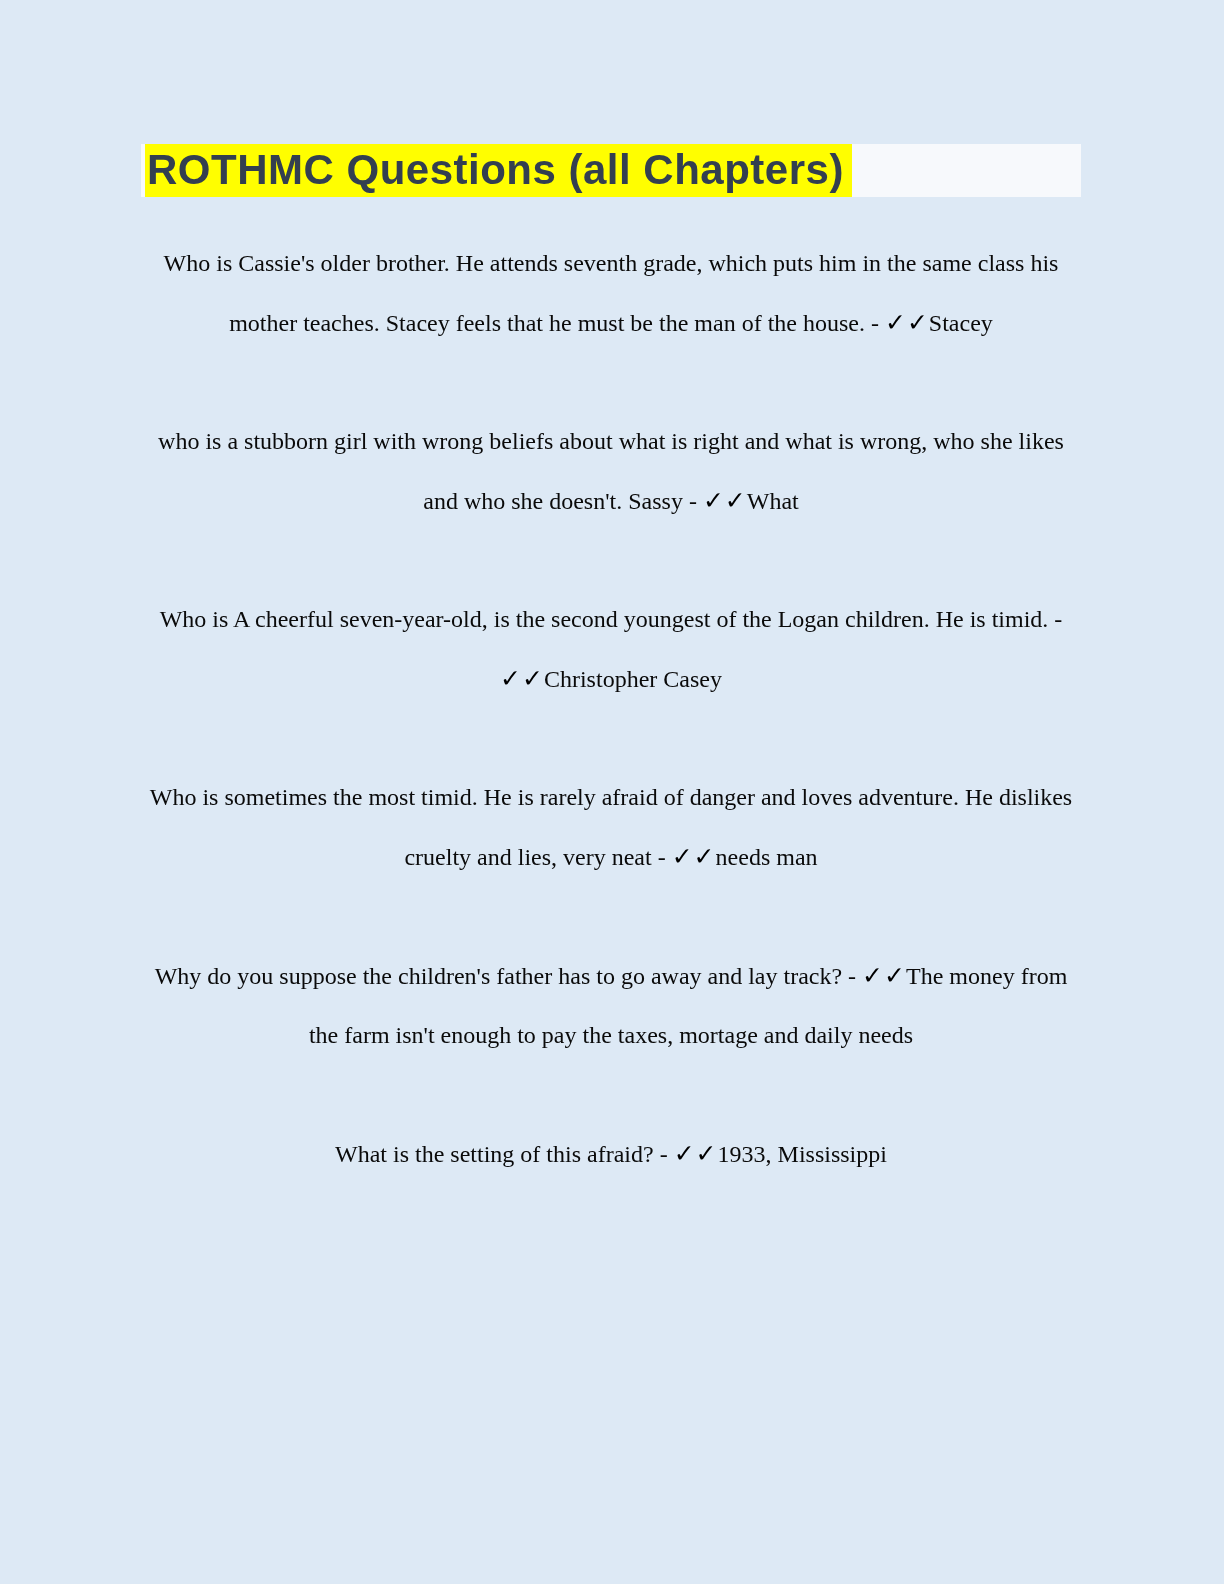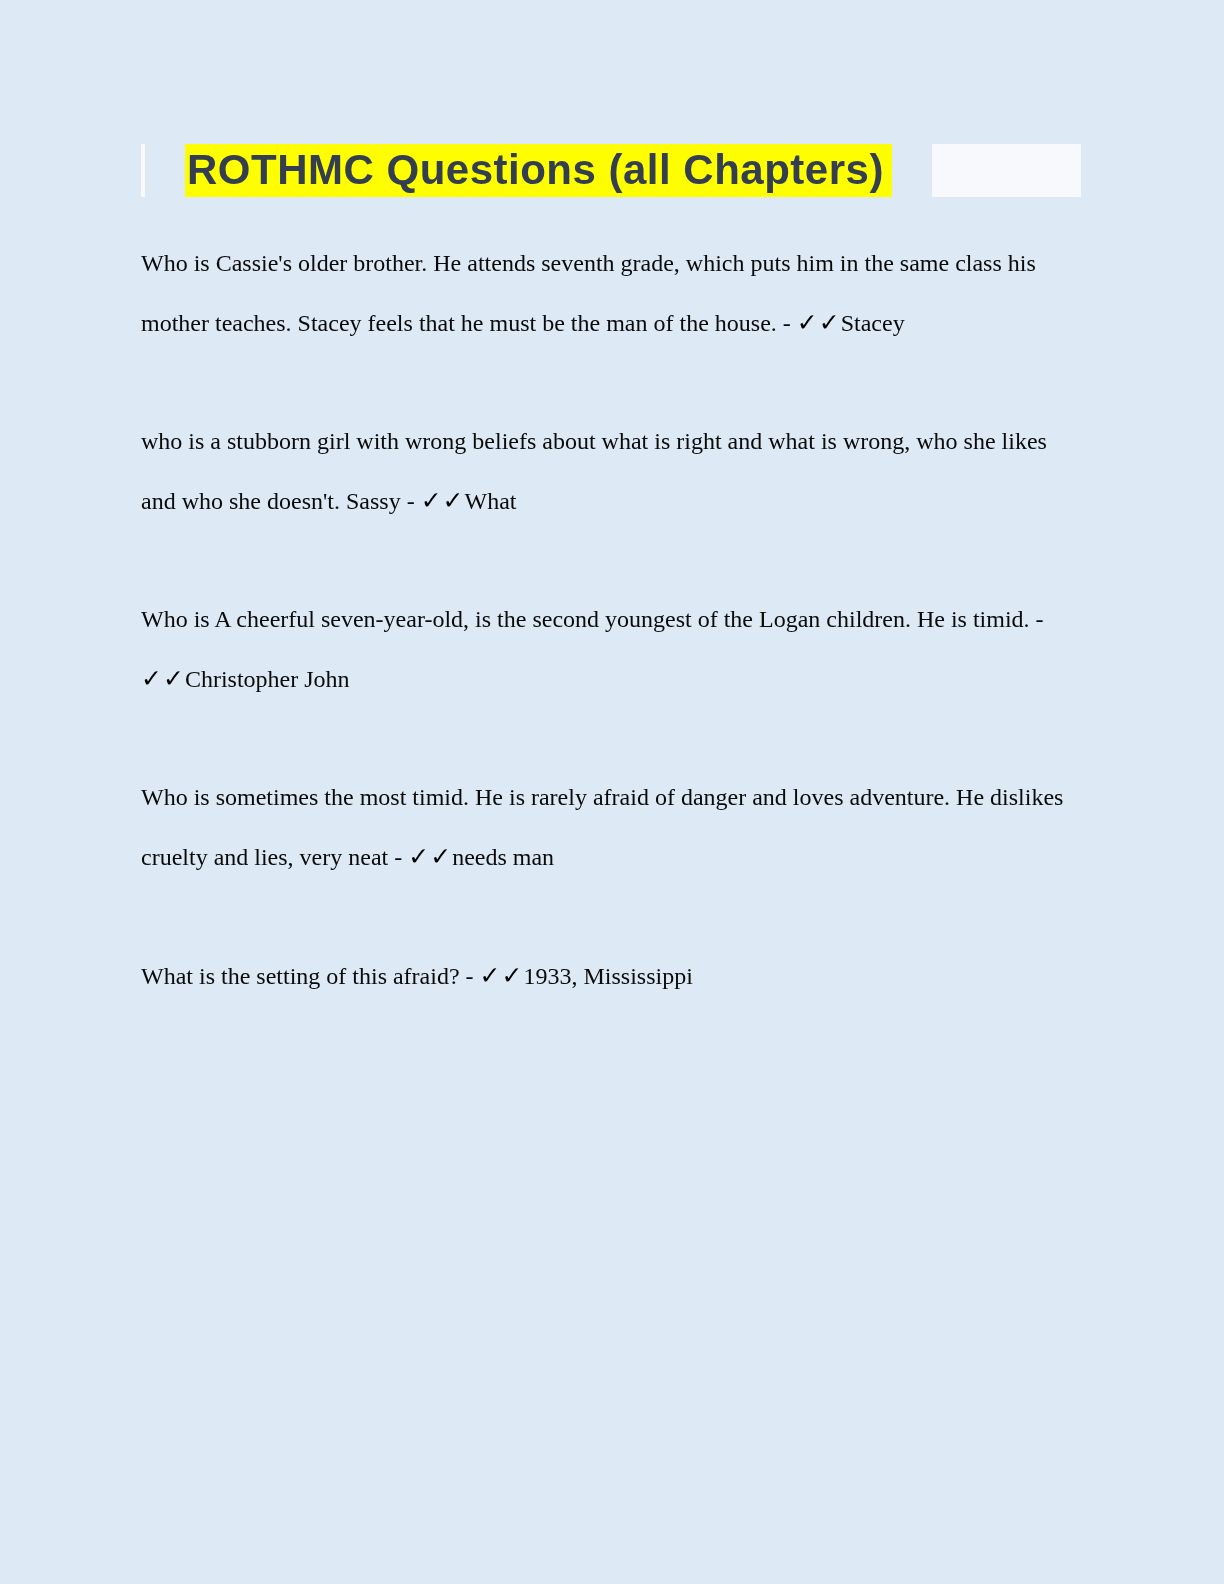--- a/index.html
+++ b/index.html
@@ -19,21 +19,20 @@
     position: absolute;
     left: 141px;
     top: 144px;
     width: 940px;
   }
   .title-row {
     display: flex;
     align-items: stretch;
     height: 53px;
     margin: 0 0 37px 0;
-    gap: 40px;
   }
   .title-lead-strip {
     flex: 0 0 4px;
     background: #f7f9fc;
   }
   .title-highlight {
     display: flex;
     align-items: center;
     background: #fffe00;
     color: #333f50;
@@ -49,21 +48,21 @@
     background: #f7f9fc;
   }
   .qa-list {
     width: 100%;
   }
   p.qa-block {
     font-size: 24px;
     line-height: 59px;
     color: #0a0a0a;
     margin: 0 0 59px 0;
-    text-align: left;
+    text-align: center;
   }
   .answer-marker {
     font-family: "DejaVu Sans", sans-serif;
     font-weight: 700;
     font-size: 25px;
     letter-spacing: 1px;
     color: #000;
   }
 </style>
 </head>
@@ -76,22 +75,23 @@
     <mark class="title-highlight">ROTHMC Questions (all Chapters)</mark>
     <span class="title-tail"></span>
   </div>
 
   <div class="qa-list">
 
     <p class="qa-block"><span>Who is Cassie's older brother. He attends seventh grade, which puts him in the same class his mother teaches. Stacey feels that he must be the man of the house. - </span><span class="answer-marker">✓✓</span><span>Stacey</span></p>
 
     <p class="qa-block"><span>who is a stubborn girl with wrong beliefs about what is right and what is wrong, who she likes and who she doesn't. Sassy - </span><span class="answer-marker">✓✓</span><span>What</span></p>
 
-    <p class="qa-block"><span>Who is A cheerful seven-year-old, is the second youngest of the Logan children. He is timid. - </span><span class="answer-marker">✓✓</span><span>Christopher John</span></p>
+    <p class="qa-block"><span>Who is A cheerful seven-year-old, is the second youngest of the Logan children. He is timid. - </span><span class="answer-marker">✓✓</span><span>Christopher Casey</span></p>
 
     <p class="qa-block"><span>Who is sometimes the most timid. He is rarely afraid of danger and loves adventure. He dislikes cruelty and lies, very neat - </span><span class="answer-marker">✓✓</span><span>needs man</span></p>
 
 
+    <p class="qa-block"><span>Why do you suppose the children's father has to go away and lay track? - </span><span class="answer-marker">✓✓</span><span>The money from the farm isn't enough to pay the taxes, mortage and daily needs</span></p>
 
     <p class="qa-block"><span>What is the setting of this afraid? - </span><span class="answer-marker">✓✓</span><span>1933, Mississippi</span></p>
 
   </div>
 </div>
 
 </body></html>

